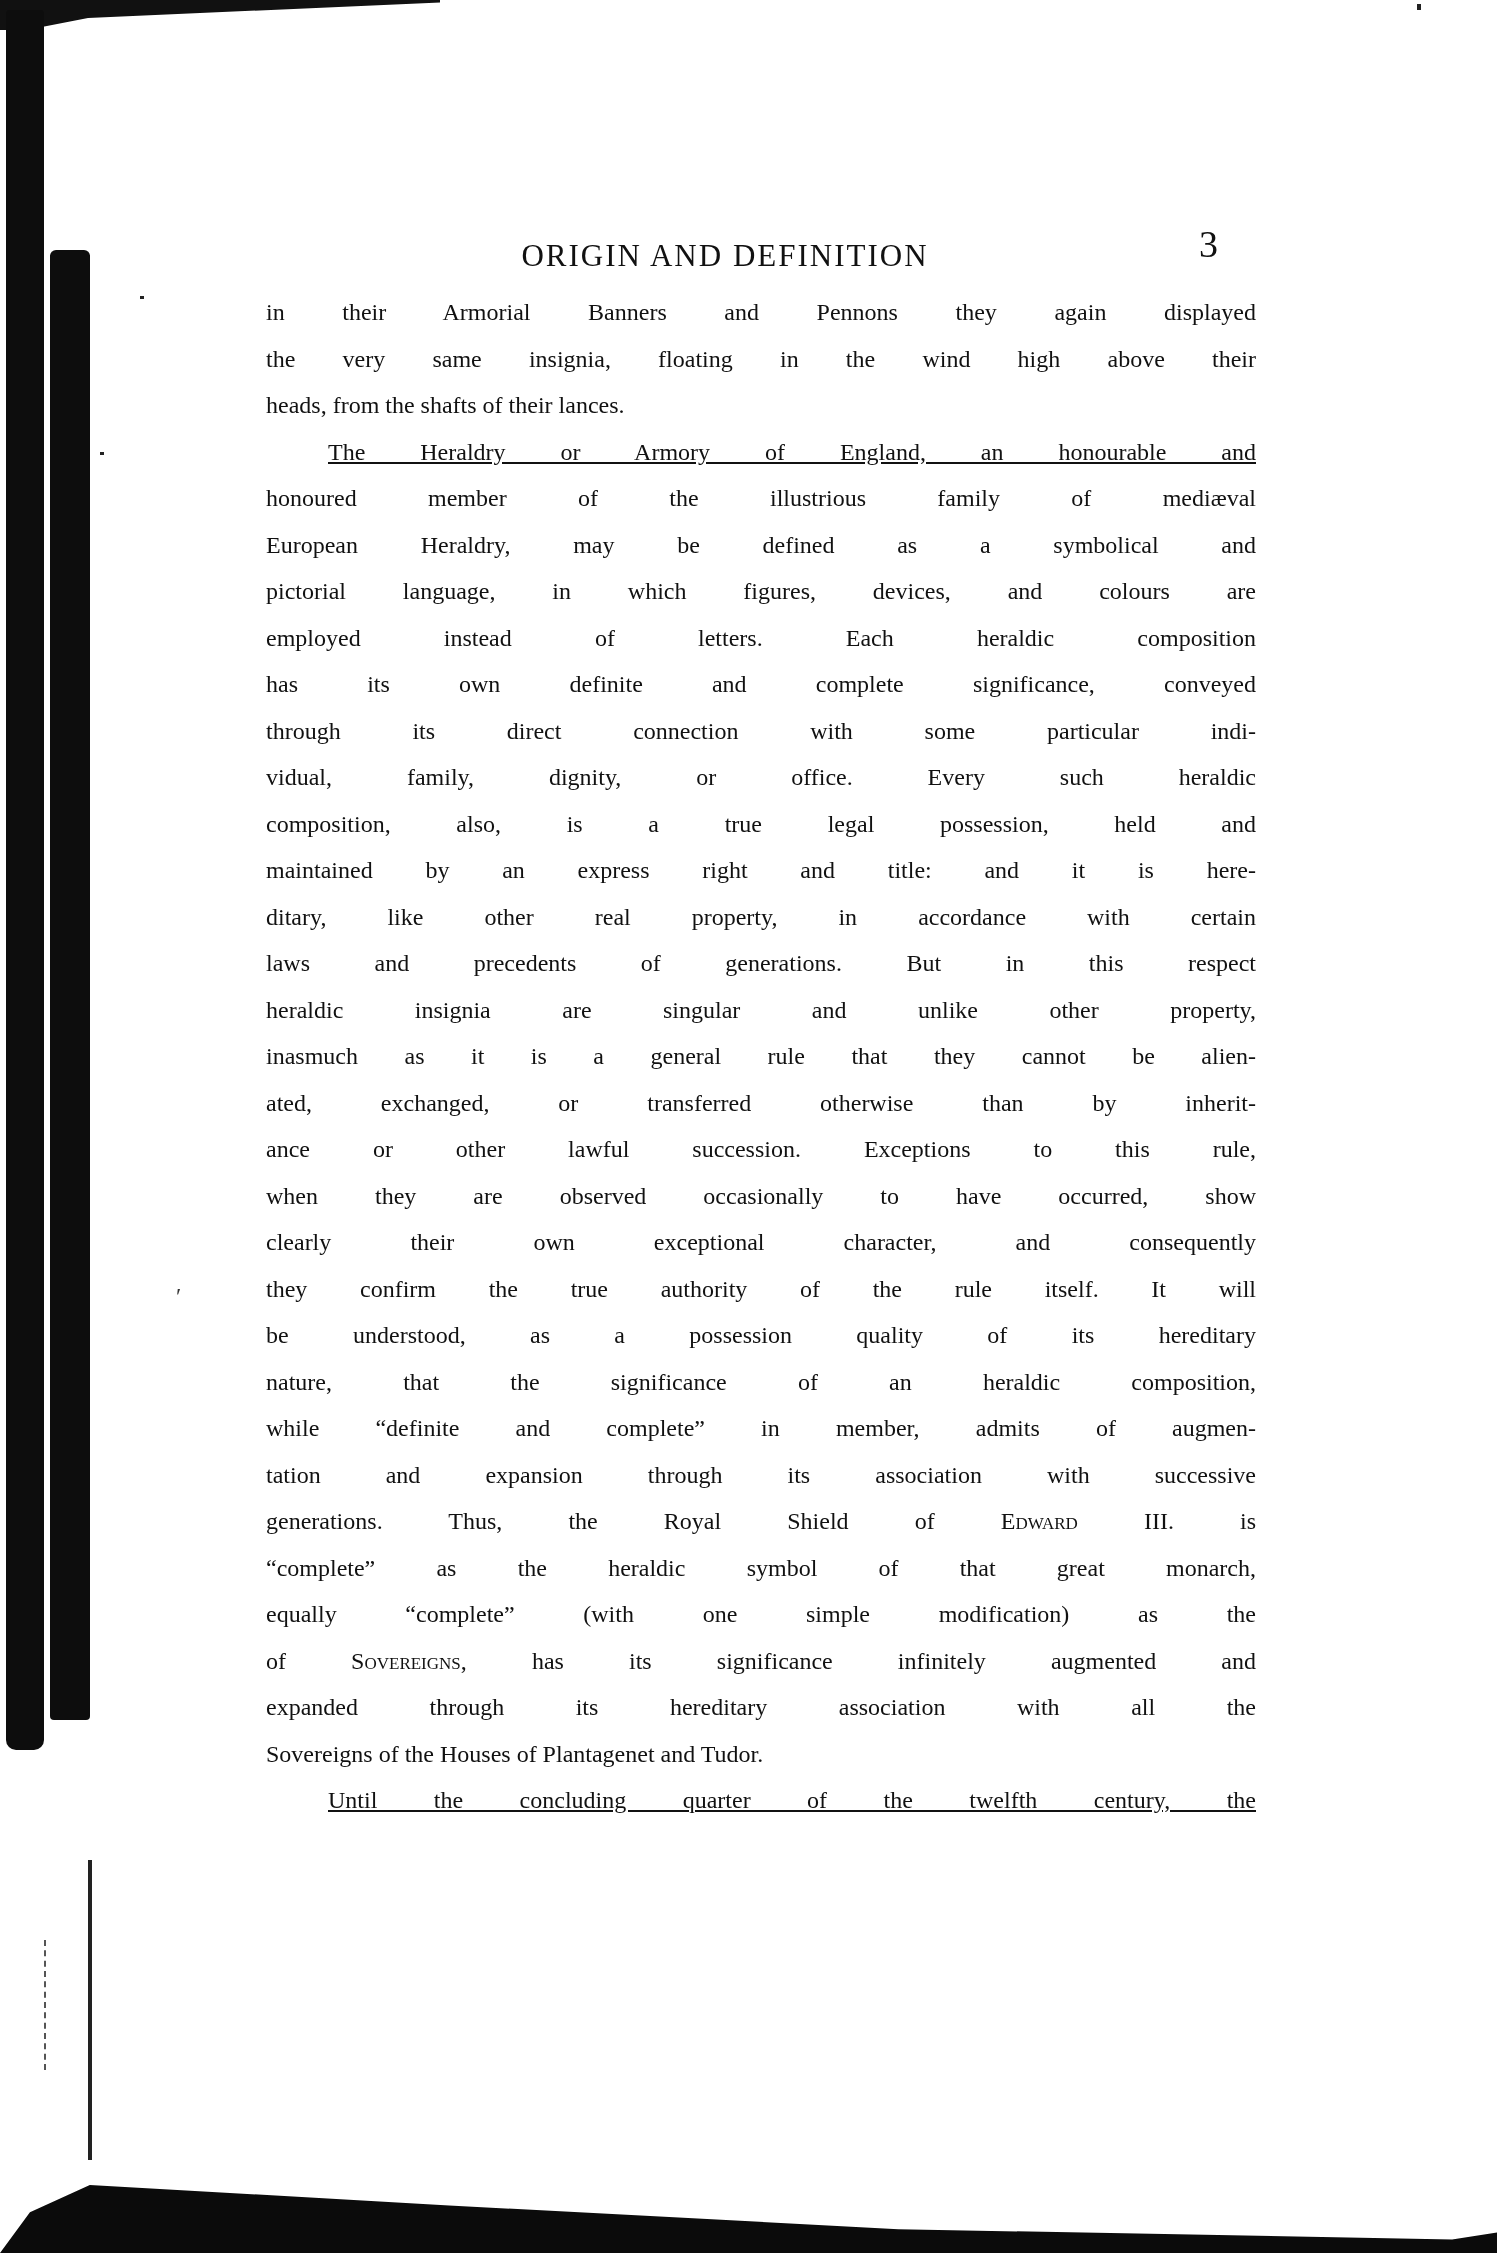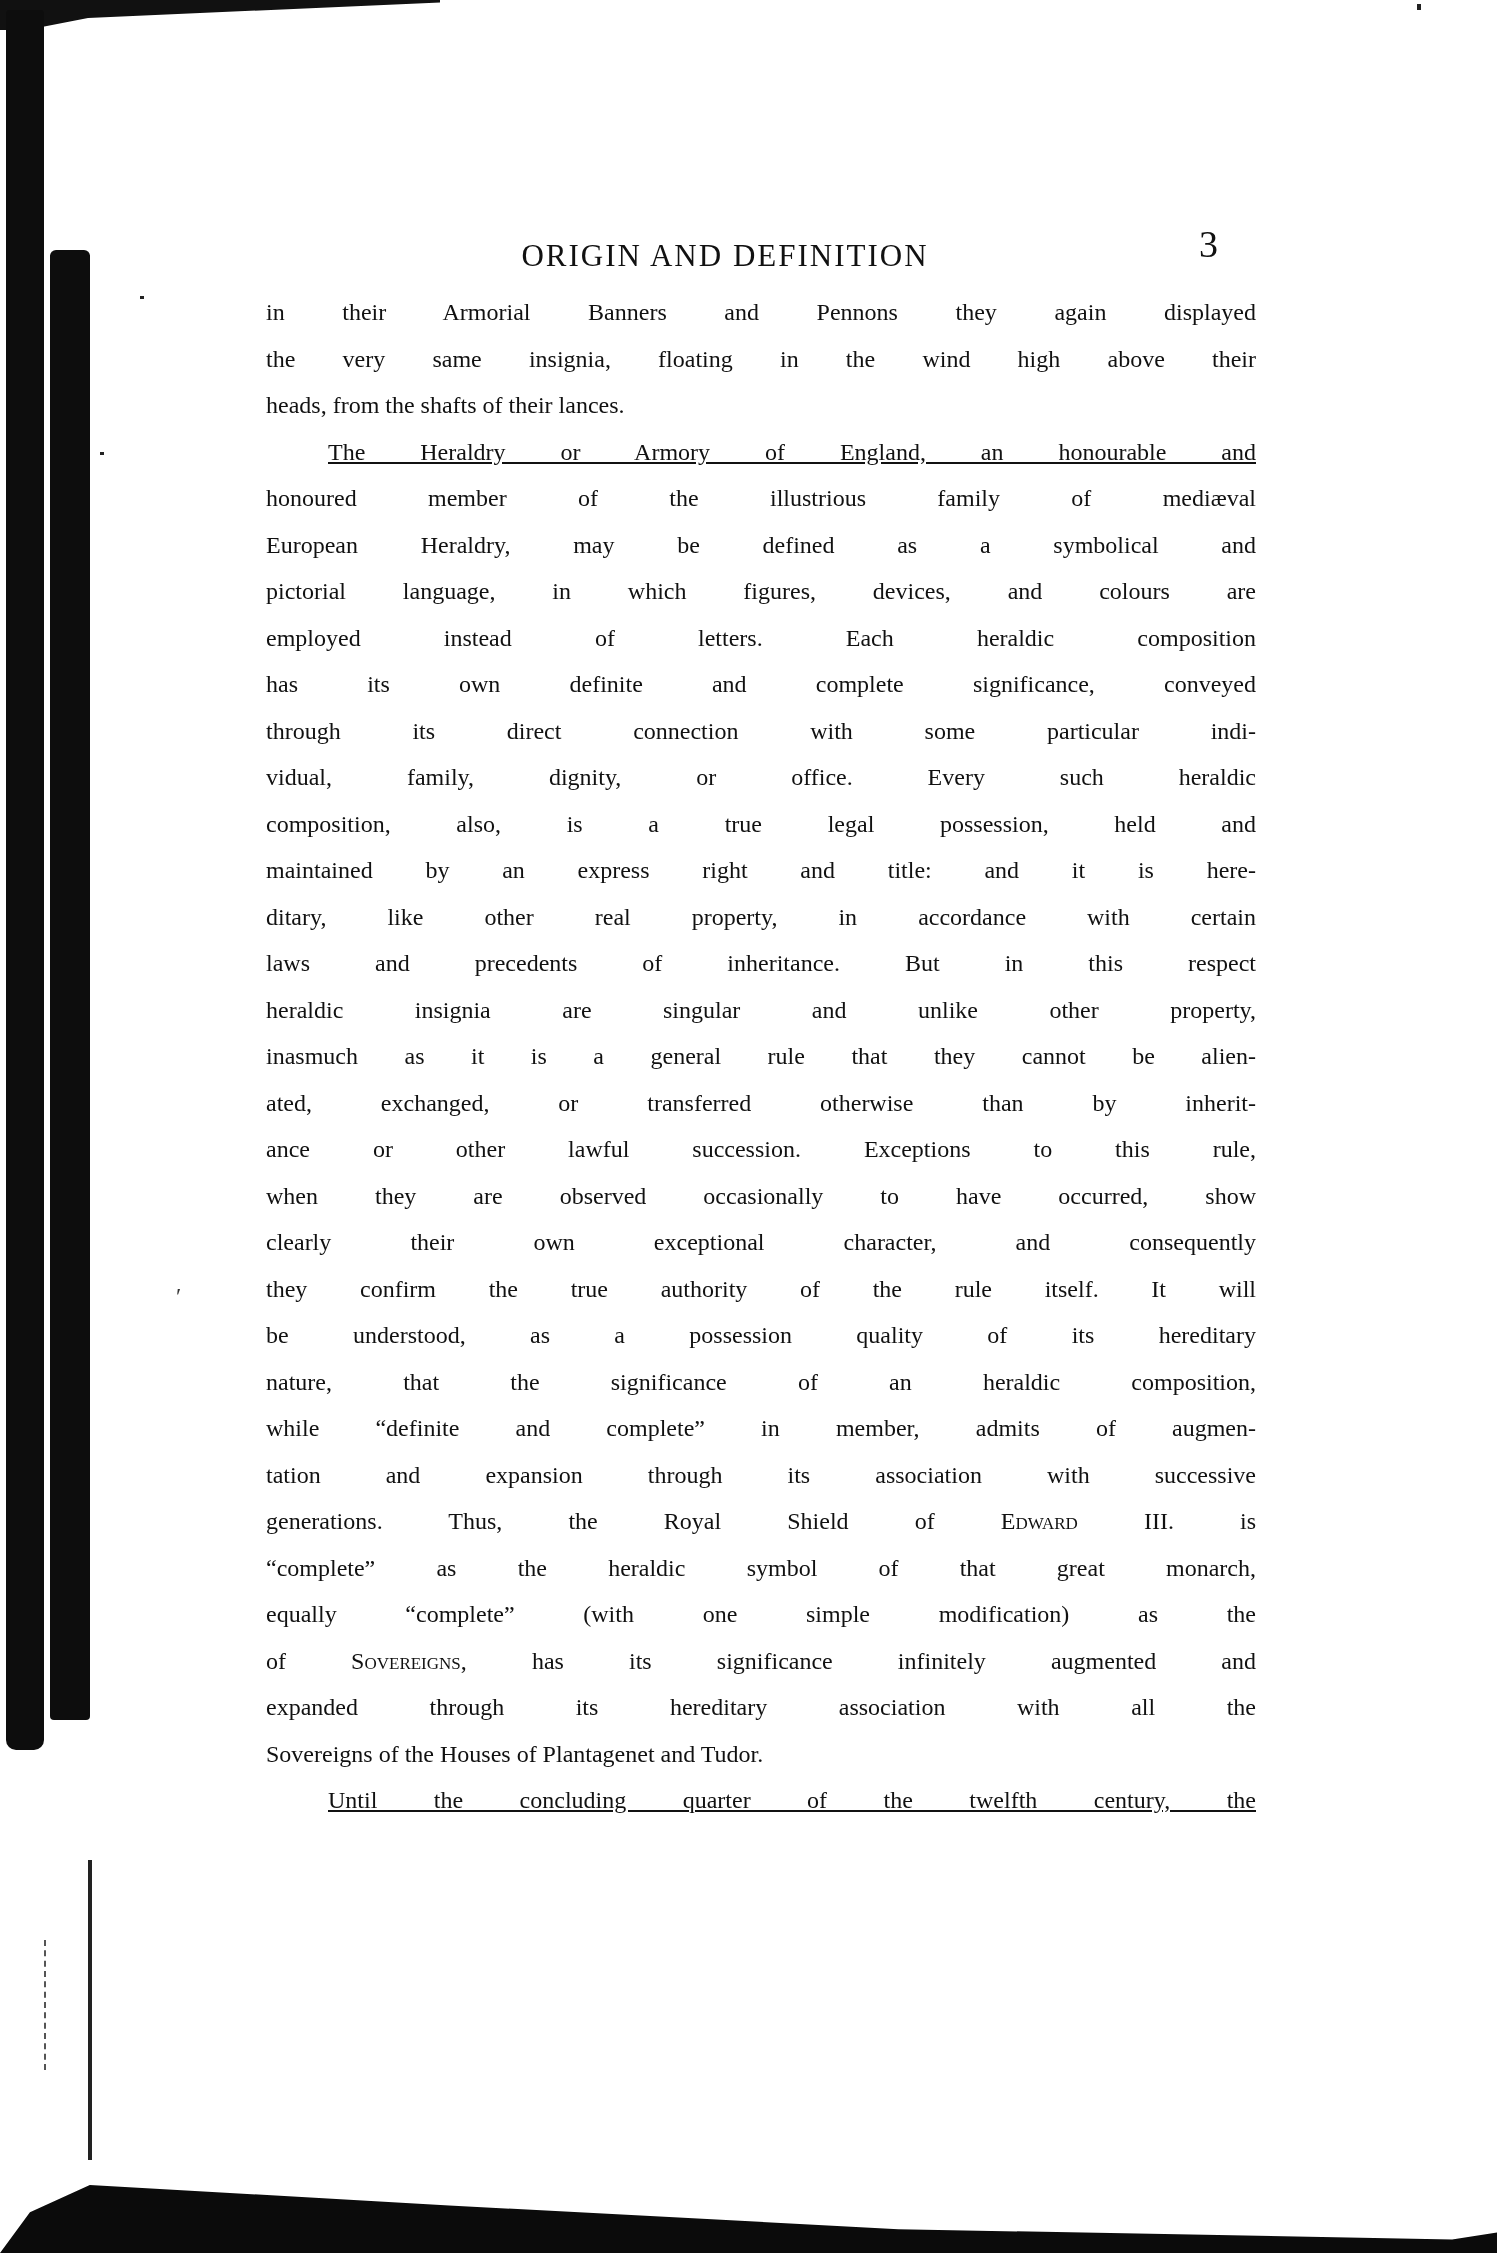--- a/index.html
+++ b/index.html
@@ -49,21 +49,21 @@
     <span class="line">honoured member of the illustrious family of mediæval</span>
     <span class="line">European Heraldry, may be defined as a symbolical and</span>
     <span class="line">pictorial language, in which figures, devices, and colours are</span>
     <span class="line">employed instead of letters.  Each heraldic composition</span>
     <span class="line">has its own definite and complete significance, conveyed</span>
     <span class="line">through its direct connection with some particular indi-</span>
     <span class="line">vidual, family, dignity, or office.  Every such heraldic</span>
     <span class="line">composition, also, is a true legal possession, held and</span>
     <span class="line">maintained by an express right and title: and it is here-</span>
     <span class="line">ditary, like other real property, in accordance with certain</span>
-    <span class="line">laws and precedents of inheritance.  But in this respect</span>
+    <span class="line">laws and precedents of generations.  But in this respect</span>
     <span class="line">heraldic insignia are singular and unlike other property,</span>
     <span class="line">inasmuch as it is a general rule that they cannot be alien-</span>
     <span class="line">ated, exchanged, or transferred otherwise than by inherit-</span>
     <span class="line">ance or other lawful succession.  Exceptions to this rule,</span>
     <span class="line">when they are observed occasionally to have occurred, show</span>
     <span class="line">clearly their own exceptional character, and consequently</span>
     <span class="line">they confirm the true authority of the rule itself.  It will</span>
     <span class="line">be understood, as a possession quality of its hereditary</span>
     <span class="line">nature, that the significance of an heraldic composition,</span>
     <span class="line">while “definite and complete” in member, admits of augmen-</span>

